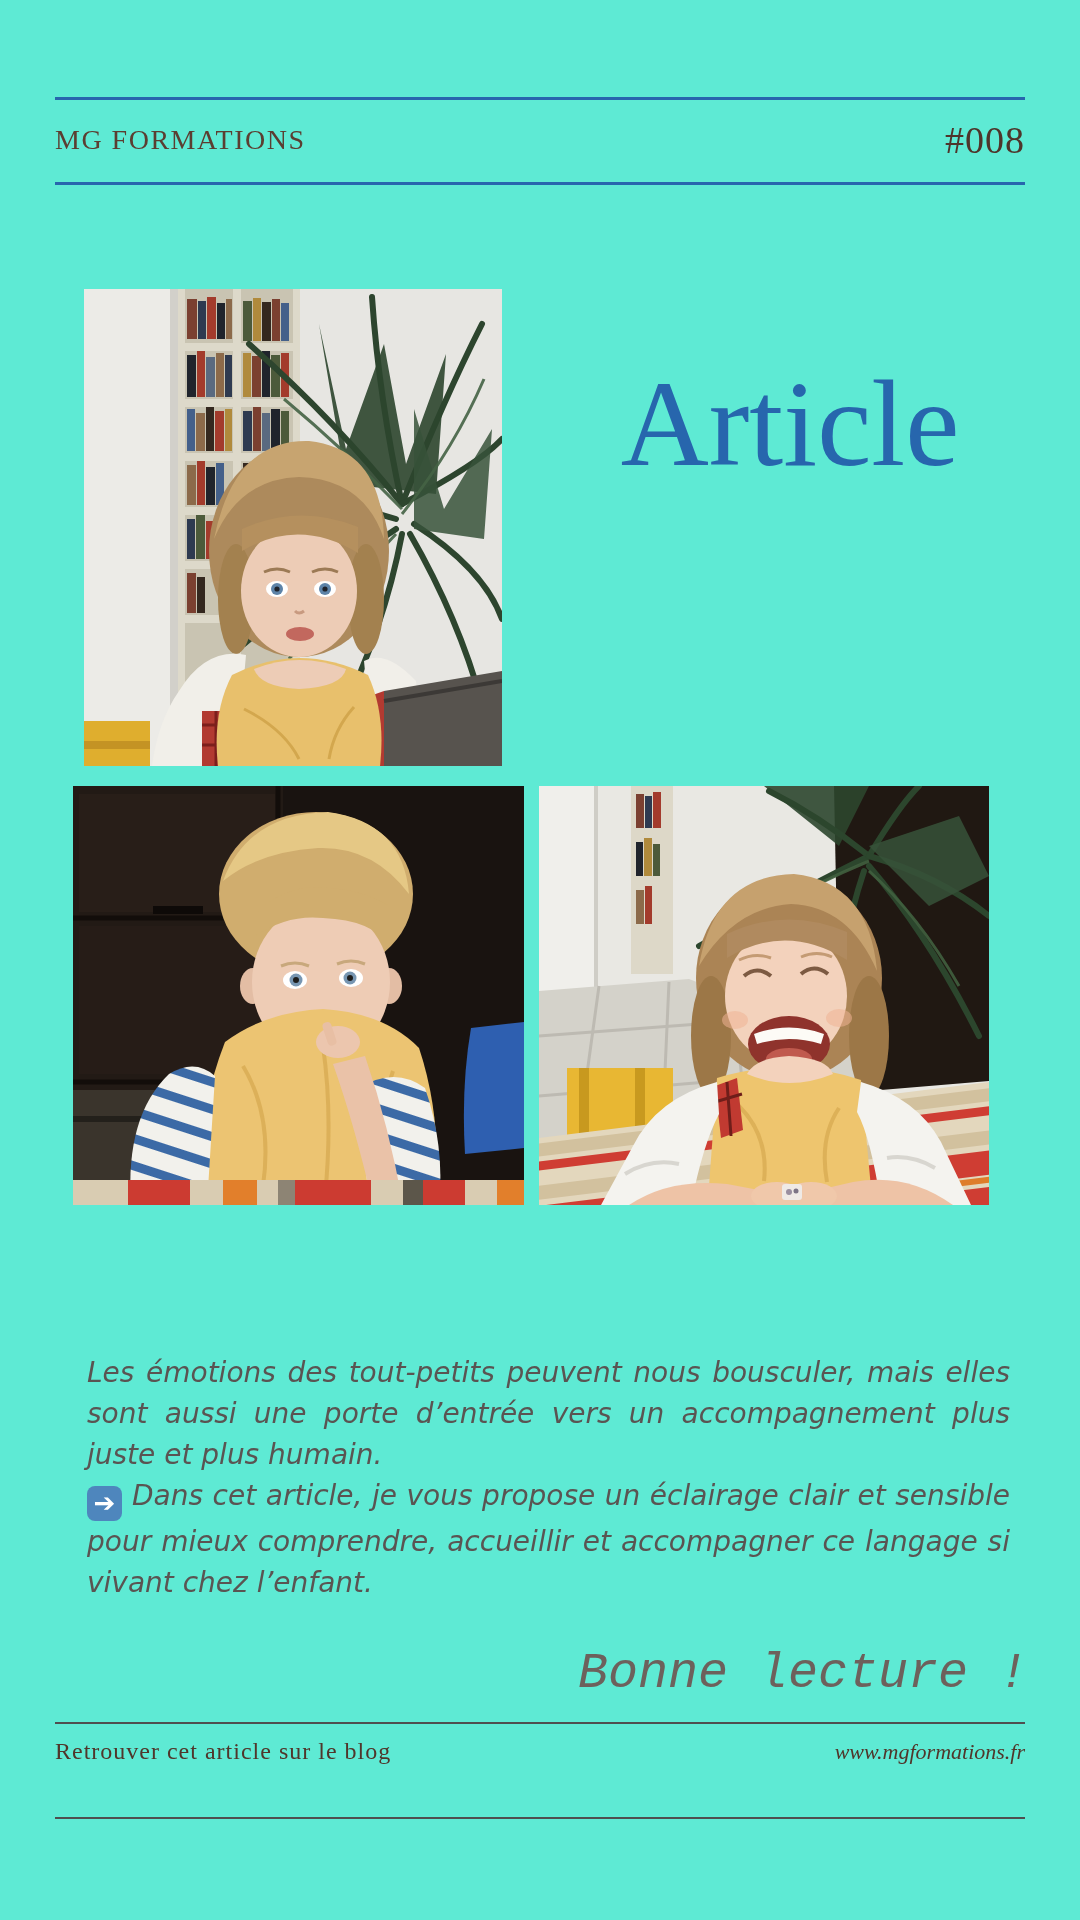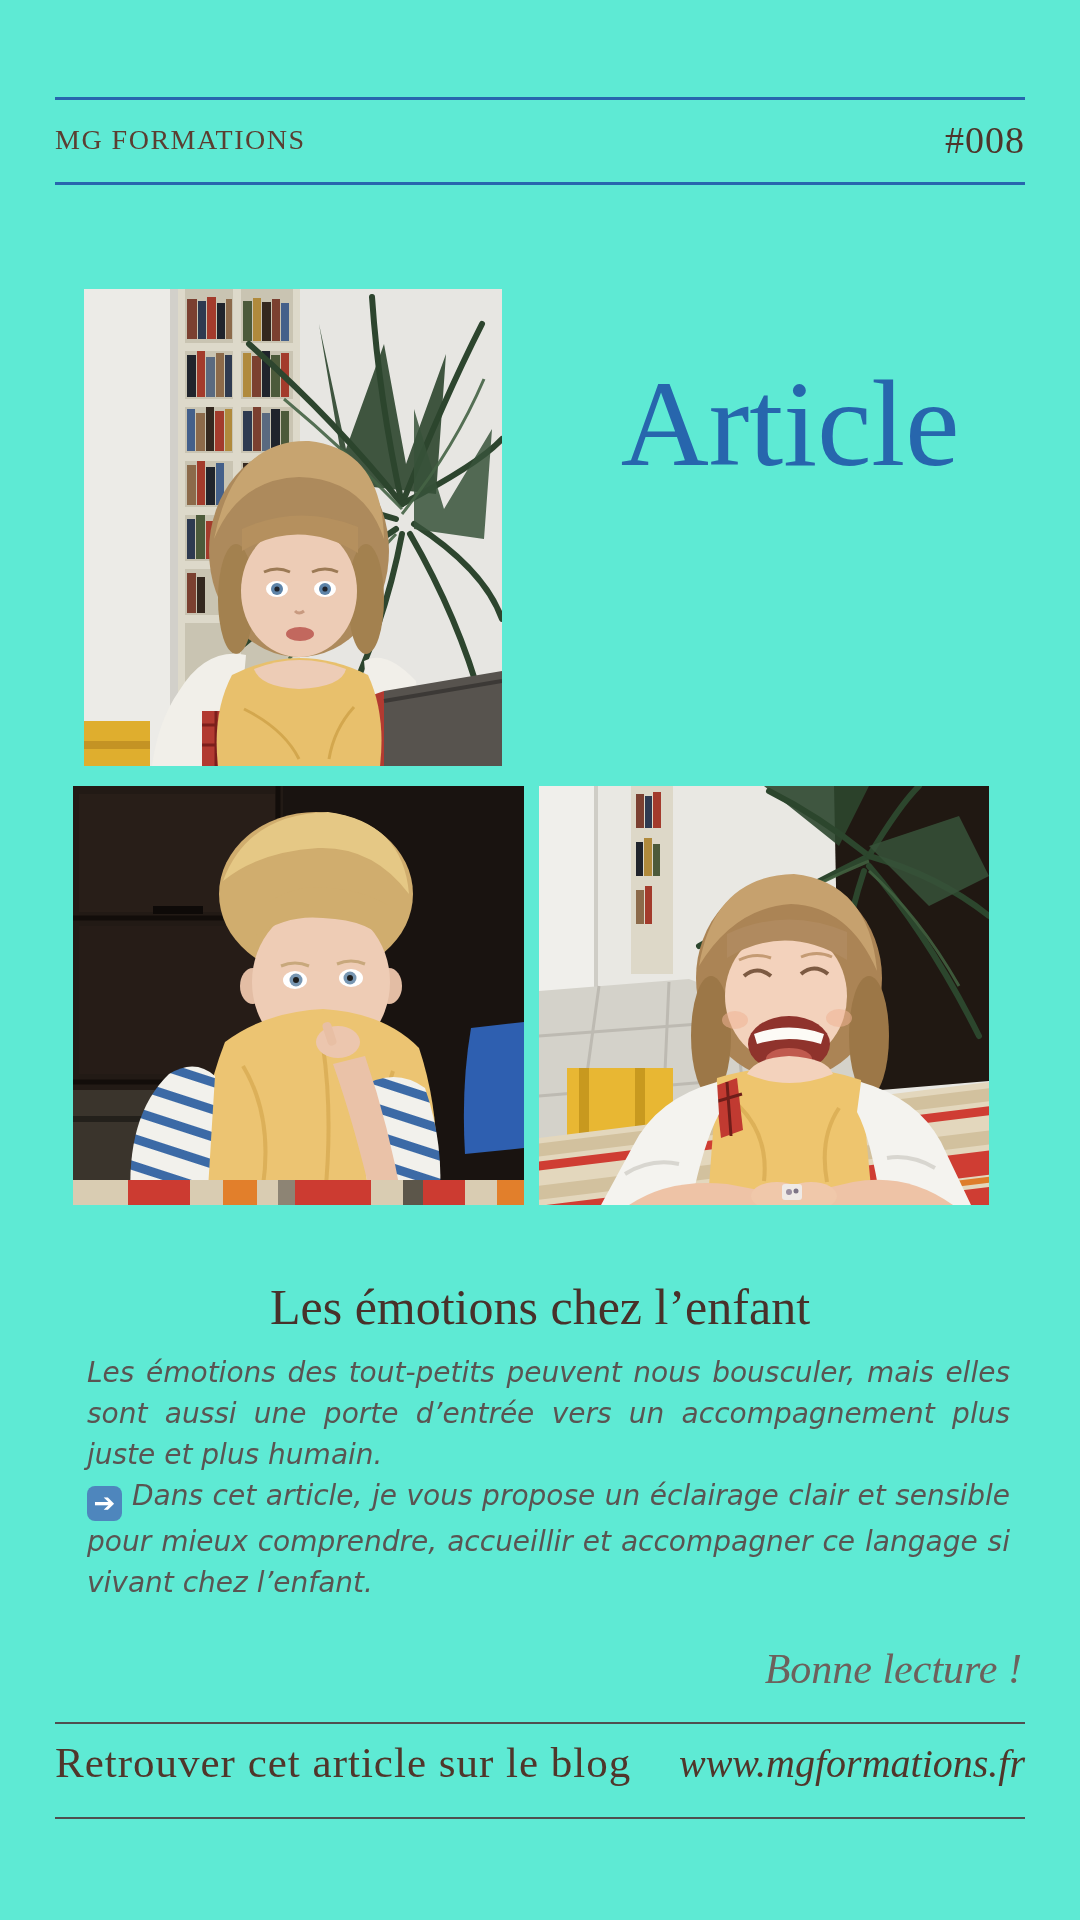--- a/index.html
+++ b/index.html
@@ -25,28 +25,28 @@
   
   .title-block{position:absolute;left:540px;top:360px;width:500px;text-align:center;color:#2766ad;}
   .title-nouvel{font-style:italic;font-size:118px;line-height:1.2;}
   .title-article{font-size:122px;line-height:1.02;margin-top:2px;font-family:Liberation Serif, serif;}
 
   
   .heading{position:absolute;left:0;width:1080px;top:1278px;text-align:center;font-size:50px;color:#48312a;}
   .bodytext{position:absolute;left:87px;width:923px;top:1352px;font-family:"DejaVu Sans",sans-serif;font-size:28px;line-height:1.47;color:#5a5452;text-align:justify;}
   .bodytext p{margin:0;font-style:italic;}
   .emoji-arrow{display:inline-flex;justify-content:center;align-items:center;width:35px;height:35px;border-radius:8px;background:#4e86bd;color:#ffffff;font-family:"DejaVu Sans",sans-serif;font-weight:bold;font-size:26px;line-height:1;vertical-align:-7px;margin-right:10px;}
-  .closing{position:absolute;right:58px;top:1645px;font-style:italic;font-size:42px;color:#6d615c;}
+  .closing{position:absolute;right:52px;top:1645px;font-style:italic;font-size:50px;color:#6d615c;font-family:Liberation Mono, monospace;}
 
   
   #rule-bot1{top:1722px;}
   #rule-bot2{top:1817px;}
   .footer-row{position:absolute;left:55px;top:1738px;width:970px;display:flex;justify-content:space-between;align-items:baseline;color:#50362b;}
-  .footer-left{font-size:43px;letter-spacing:1px;}
-  .footer-right{font-size:40px;font-style:italic;}
+  .footer-left{font-size:24px;letter-spacing:1px;}
+  .footer-right{font-size:22px;font-style:italic;}
 </style>
 </head>
 <body>
 
 <div class="page">
 
   <div class="rule rule-blue" id="rule-top1"></div>
   <div class="header-row">
     <span class="brand">MG FORMATIONS</span>
     <span class="issue">#008</span>
@@ -316,21 +316,20 @@
       <path d="M90 419 Q 130 392 188 398 L 240 408 L 236 419 Z" fill="#eec3a6"></path>
       <path d="M414 419 Q 368 386 314 396 L 262 408 L 266 419 Z" fill="#eec3a6"></path>
       <ellipse cx="238" cy="410" rx="26" ry="14" fill="#f0c8aa"></ellipse>
       <ellipse cx="272" cy="410" rx="26" ry="14" fill="#f0c8aa"></ellipse>
       <rect x="243" y="398" width="20" height="16" rx="3" fill="#efeae6"></rect>
       <circle cx="250" cy="406" r="3" fill="#9a8fa0"></circle>
         <circle cx="257" cy="405" r="2.5" fill="#7c7486"></circle>
     </svg>
   </figure>
 
-  <h1 class="heading" style="margin:0;font-weight:normal;">Les émotions chez l’enfant</h1>
 
   <div class="bodytext">
     <p>Les émotions des tout-petits peuvent nous bousculer, mais elles sont aussi une porte d’entrée vers un accompagnement plus juste et plus humain.</p>
     <p><span class="emoji-arrow">
           <span>➔</span>
         </span><span>Dans cet article, je vous propose un éclairage clair et sensible pour mieux comprendre, accueillir et accompagner ce langage si vivant chez l’enfant.</span></p>
   </div>
 
   <div class="closing">Bonne lecture !</div>
 

